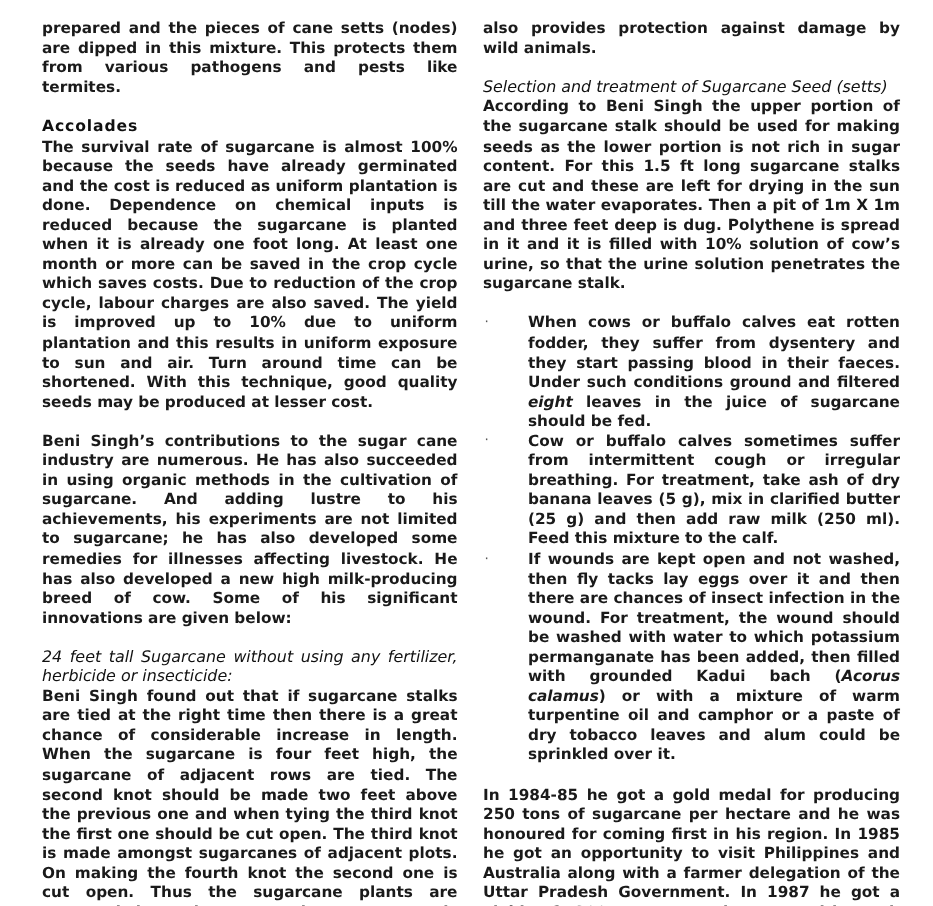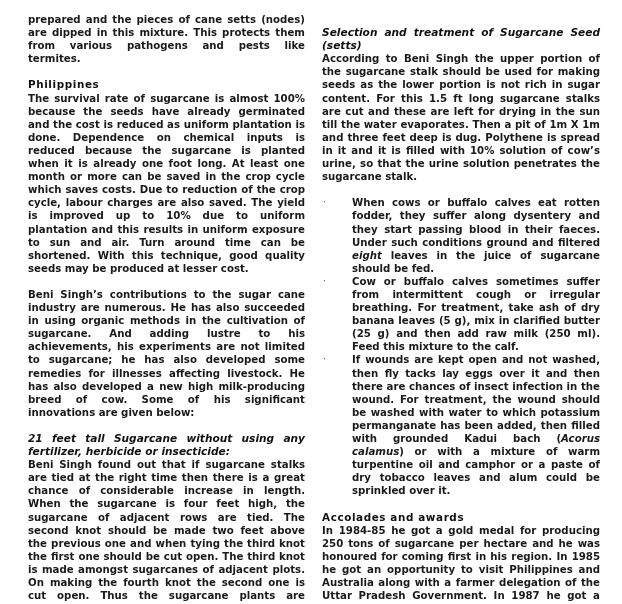--- a/index.html
+++ b/index.html
@@ -13,78 +13,78 @@
   }
   #col-left { left: 28px; }
   #col-right { left: 322px; width: 278px; }
   p { margin: 0; text-align: justify; text-align-last: left; font-weight: bold; }
   .gap { height: 13.1px; }
   h3 {
     margin: 0; font-size: 10.4px; line-height: 13.1px; font-weight: bold;
     letter-spacing: 0.6px; color: #111;
   }
   h4 {
-    margin: 0; font-size: 10.6px; line-height: 13.1px; font-weight: bold;
+    margin: 0; font-size: 10.6px; line-height: 13.1px; font-weight: normal;
     font-style: italic; color: #111; text-align: justify; text-align-last: left;
   }
   ul.rem { list-style: none; margin: 0; padding: 0; }
   ul.rem li { position: relative; padding-left: 30px; }
   ul.rem li .bullet {
     position: absolute; left: 1px; top: 0; font-size: 9px; color: #555;
   }
   em { font-style: italic; }
 </style>
 </head>
 <body>
 
 <div class="col" id="col-left">
   <p>prepared and the pieces of cane setts (nodes) are dipped in this mixture. This protects them from various pathogens and pests like termites.</p>
   <div class="gap"></div>
 
   <section>
-    <h3>Philippines</h3>
+    <h3>Accolades</h3>
     <p>The survival rate of  sugarcane is almost 100% because the seeds have already germinated and the cost is reduced as uniform plantation is done. Dependence on chemical inputs is reduced because the sugarcane is planted when it is already one foot long. At least one month or more can be saved in the crop cycle which saves costs. Due to reduction of the crop cycle, labour charges are also saved. The yield is improved up to 10% due to uniform plantation and this results in uniform exposure to sun and air. Turn around time can be shortened. With this technique, good quality seeds may be produced at lesser cost.</p>
   </section>
   <div class="gap"></div>
 
   <section>
     <p>Beni Singh’s contributions to the sugar cane industry are numerous. He has also succeeded in using organic methods in the cultivation of sugarcane. And adding lustre to his achievements, his experiments are not limited to sugarcane; he has also developed some remedies for illnesses affecting livestock. He has also developed a new high milk-producing breed of cow. Some of his significant innovations are given below:</p>
   </section>
   <div class="gap"></div>
 
   <section>
-    <h4>21 feet tall Sugarcane without using any fertilizer, herbicide or insecticide:</h4>
+    <h4>24 feet tall Sugarcane without using any fertilizer, herbicide or insecticide:</h4>
     <p>Beni Singh found out that if sugarcane stalks are tied at the right time then there is a great chance of considerable increase in length. When the sugarcane is four feet high, the sugarcane of adjacent rows are tied. The second knot should be made two feet above the previous one and when tying the third knot the first one should be cut open. The third knot is made amongst sugarcanes of adjacent plots. On making the fourth knot the second one is cut open. Thus the sugarcane plants are arranged is such a way that a square is formed.Some of the advantages of this technique are the sugarcane becomes tolerant to lodging, there is greater growth, early ripening and due to better exposure to sunlight and better elevation there is an increase in sugar content. The formation</p>
   </section>
 </div>
 
 <div class="col" id="col-right">
+  <p>also provides protection against damage by wild animals.</p>
   <div class="gap"></div>
 
   <section>
     <h4>Selection and treatment of Sugarcane Seed (setts)</h4>
     <p>According to Beni Singh the upper portion of the sugarcane stalk should be used for making seeds as the lower portion is not rich in sugar content. For this 1.5 ft long sugarcane stalks are cut and these are left for drying in the sun till the water evaporates. Then a pit of 1m X 1m and three feet deep is dug. Polythene is spread in it and it is filled with 10% solution of cow’s urine, so that the urine solution penetrates the sugarcane stalk.</p>
   </section>
   <div class="gap"></div>
 
   <section>
     <ul class="rem">
       <li>
         <span class="bullet">·</span>
-        <p><span>When cows or buffalo calves eat rotten fodder, they suffer along dysentery and they start passing blood in their faeces. Under such conditions ground and filtered </span><em>eight</em><span> leaves in the juice of sugarcane should be fed.</span></p>
+        <p><span>When cows or buffalo calves eat rotten fodder, they suffer from dysentery and they start passing blood in their faeces. Under such conditions ground and filtered </span><em>eight</em><span> leaves in the juice of sugarcane should be fed.</span></p>
       </li>
       <li>
         <span class="bullet">·</span>
         <p><span>Cow or buffalo calves sometimes suffer from intermittent cough or irregular breathing. For treatment, take ash of dry banana leaves (5 g), mix in clarified butter (25 g) and then add raw milk (250 ml). Feed this mixture to the calf.</span><em></em><span></span></p>
       </li>
       <li>
         <span class="bullet">·</span>
         <p><span>If wounds are kept open and not washed, then fly tacks lay eggs over it and then there are chances of insect infection in the wound. For treatment, the wound should be washed with water to which potassium permanganate has been added, then filled with grounded Kadui bach (</span><em>Acorus calamus</em><span>) or with a mixture of warm turpentine oil and camphor or a paste of dry tobacco leaves and alum could be sprinkled over it.</span></p>
       </li>
     </ul>
   </section>
   <div class="gap"></div>
 
   <section>
-    <h3>Accolades and awards</h3>
     <p>In 1984-85 he got a gold medal for producing 250 tons of sugarcane per hectare and he was honoured for coming first in his region. In 1985 he got an opportunity to visit Philippines and Australia along with a farmer delegation of the Uttar Pradesh Government. In 1987 he got a yield of 300 tons per hectare with each sugarcane stalk weighing an average of eight kilograms and having a height of 21 feet, for which he was honoured in Coimbatore. From 1987-1990 he was featured on Doordarshan New Delhi five-six times and also on Lucknow All India Radio.</p>
   </section>
 </div>
 
 </body></html>

